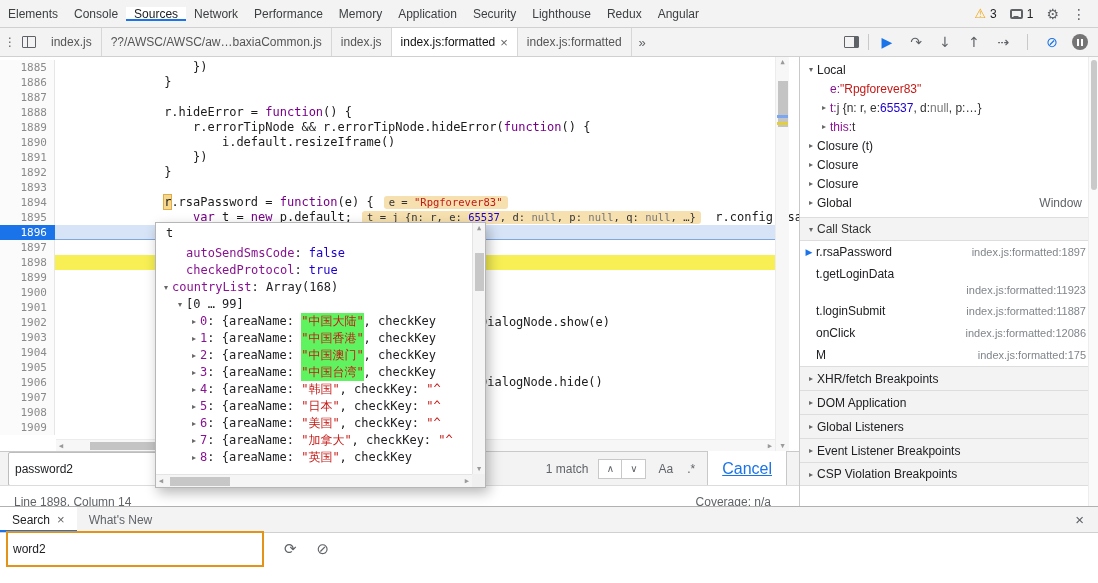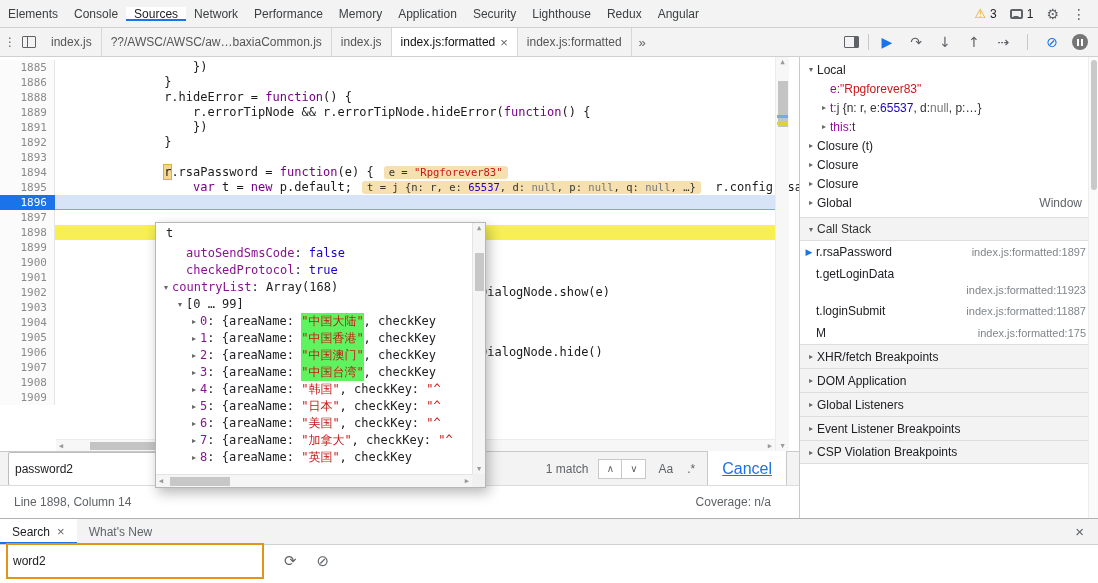--- a/index.html
+++ b/index.html
@@ -110,21 +110,21 @@
 .pv{position:absolute;top:0;right:0;width:13px;bottom:13px;background:#f5f5f5;border-left:1px solid #e4e4e4;}
 .pvt{position:absolute;top:30px;left:2px;width:9px;height:38px;background:#c7c7c7;}
 .pva{position:absolute;left:0;right:0;text-align:center;font-size:7px;color:#9a9a9a;}
 .ph{position:absolute;left:0;right:13px;bottom:0;height:13px;background:#f5f5f5;border-top:1px solid #e4e4e4;}
 .pht{position:absolute;left:14px;top:2px;width:60px;height:9px;background:#c7c7c7;}
 .pha{position:absolute;top:2px;font-size:7px;color:#9a9a9a;}
 .pha.l{left:3px;}.pha.r{right:3px;}
 .pc{position:absolute;right:0;bottom:0;width:13px;height:13px;background:#f0f0f0;}
 
 
-.drawer{position:absolute;left:0;right:0;bottom:0;height:65px;background:#fff;border-top:1px solid #b1b1b1;}
+.drawer{position:absolute;left:0;right:0;bottom:12px;height:65px;background:#fff;border-top:1px solid #b1b1b1;}
 .drawer-tabs-row{height:26px;background:#f3f3f3;border-bottom:1px solid #d0d0d0;display:flex;align-items:stretch;}
 #drawer-tabs{display:flex;}
 .dtab{display:flex;align-items:center;gap:7px;padding:0 12px;color:#5f6368;cursor:pointer;white-space:nowrap;}
 .dtab.active{background:#fff;color:#202124;box-shadow:inset 0 -2px 0 #1a73e8;}
 .drawer-close{margin-left:auto;display:flex;align-items:center;padding:0 14px;color:#5f6368;font-size:15px;cursor:pointer;}
 .drawer-bar{height:32px;display:flex;align-items:center;gap:20px;padding:4px 6px;background:#fff;}
 .dsearch{width:258px;height:23px;border:2px solid #e39318;padding:16px 5px;font:12px "Liberation Sans",sans-serif;color:#202124;}
 .dicon{color:#5f6368;font-size:15px;cursor:pointer;font-family:"DejaVu Sans",sans-serif;}
 </style>
 </head>
@@ -207,26 +207,34 @@
         <div id="code-rows">
             <div class="line">
               <div class="ln">1885</div>
               <div class="lc"><span>                  })</span></div>
             </div>
             <div class="line">
               <div class="ln">1886</div>
               <div class="lc"><span>              }</span></div>
             </div>
             <div class="line">
+              <div class="ln">1887</div>
+              <div class="lc"></div>
+            </div>
+            <div class="line">
               <div class="ln">1888</div>
               <div class="lc"><span>              r.hideError = </span><span class="kw">function</span><span>() {</span></div>
             </div>
             <div class="line">
               <div class="ln">1889</div>
               <div class="lc"><span>                  r.errorTipNode &amp;&amp; r.errorTipNode.hideError(</span><span class="kw">function</span><span>() {</span></div>
+            </div>
+            <div class="line">
+              <div class="ln">1890</div>
+              <div class="lc"><span>                      i.default.resizeIframe()</span></div>
             </div>
             <div class="line">
               <div class="ln">1891</div>
               <div class="lc"><span>                  })</span></div>
             </div>
             <div class="line">
               <div class="ln">1892</div>
               <div class="lc"><span>              }</span></div>
             </div>
             <div class="line">
@@ -383,20 +391,25 @@
           </div>
           <div class="frame wrap">
             <span class="fmark"></span>
             <span class="fname">t.getLoginData</span>
             <span class="floc">index.js:formatted:11923</span>
           </div>
           <div class="frame">
             <span class="fmark"></span>
             <span class="fname">t.loginSubmit</span>
             <span class="floc">index.js:formatted:11887</span>
+          </div>
+          <div class="frame">
+            <span class="fmark"></span>
+            <span class="fname">onClick</span>
+            <span class="floc">index.js:formatted:12086</span>
           </div>
           <div class="frame">
             <span class="fmark"></span>
             <span class="fname">M</span>
             <span class="floc">index.js:formatted:175</span>
           </div>
         </div>
       <div id="sidebar-panes">
           <div class="pane-h">
             <span class="tri">▸</span>

